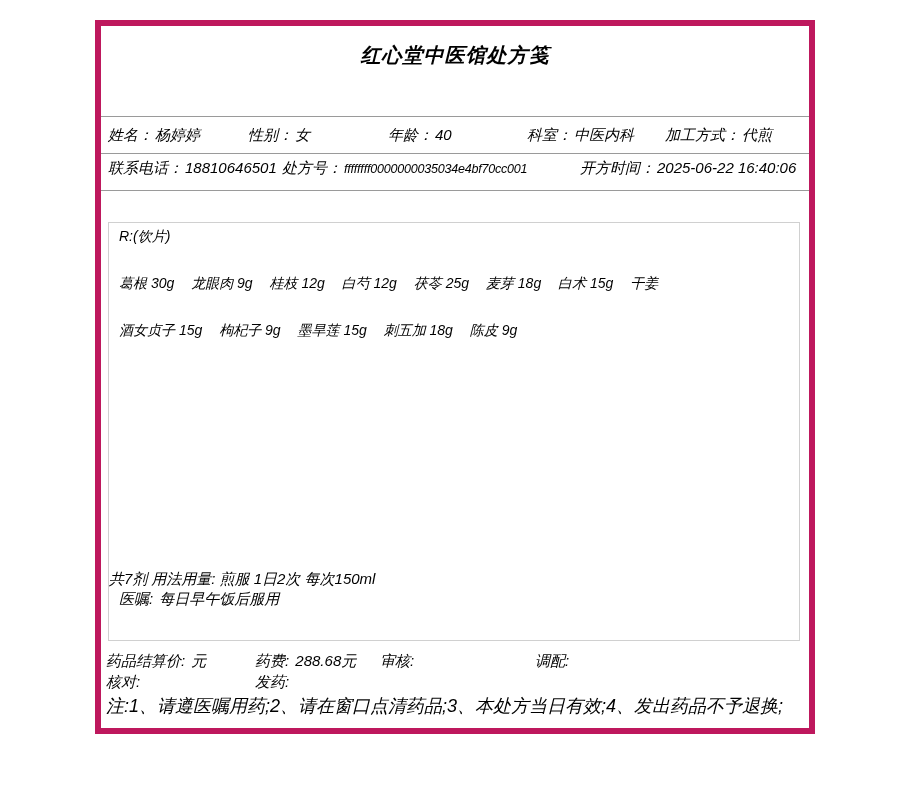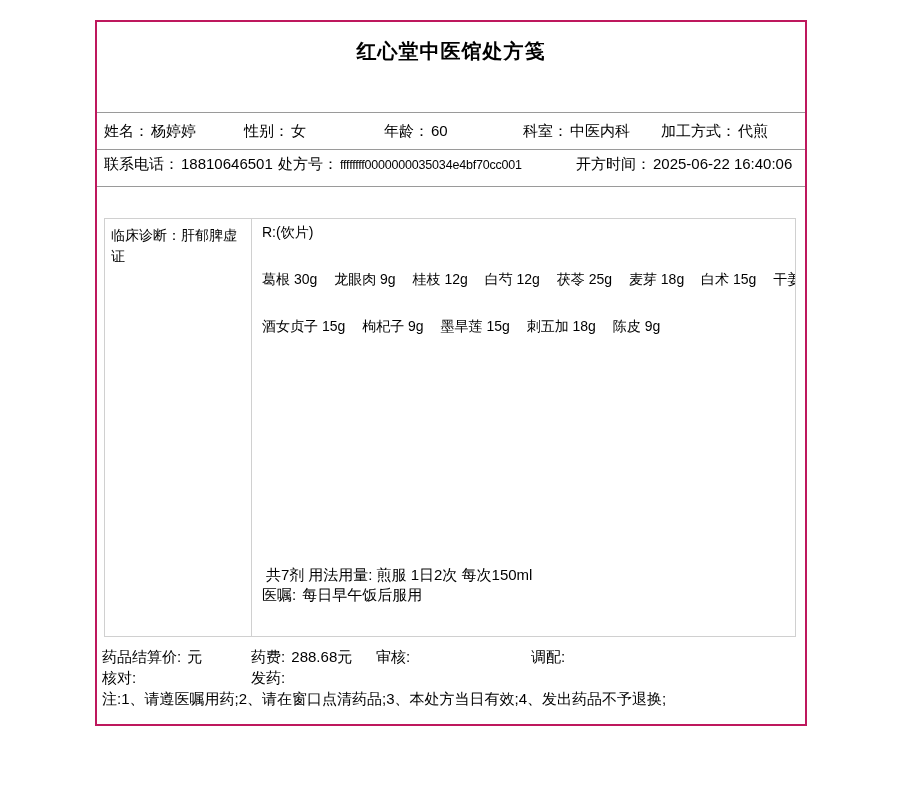--- a/index.html
+++ b/index.html
@@ -3,21 +3,21 @@
 <meta charset="utf-8">
 <style>
   html,body{margin:0;padding:0;}
   body{
     width:900px;height:800px;background:#ffffff;
     font-family:"Liberation Sans",sans-serif;color:#000;
     position:relative;overflow:hidden;
   }
   .page{
     position:absolute;left:95px;top:20px;width:708px;height:702px;
-    border:2px solid #be185d;background:#fff;
+    border:6px solid #be185d;background:#fff;font-style:italic;
   }
   .title{
     position:absolute;left:0;top:16px;width:100%;
     text-align:center;font-size:20px;font-weight:bold;letter-spacing:1px;
   }
   .hline{position:absolute;left:0;width:100%;height:0;border-top:1px solid #9a9a9a;}
   .hline-1{top:90px;}
   .hline-2{top:127px;}
   .hline-3{top:164px;}
   .info-field{position:absolute;font-size:15px;white-space:nowrap;}
@@ -35,60 +35,57 @@
     width:136px;border-right:1px solid #d0d0d0;
     padding:6px 4px 0 6px;box-sizing:content-box;
     font-size:14px;line-height:21px;
   }
   .rx-col{flex:1;position:relative;overflow:hidden;}
   .rx-header{position:absolute;left:10px;top:5px;font-size:14px;}
   .herb-line{position:absolute;left:10px;font-size:14px;white-space:nowrap;}
   .herb-line-1{top:52px;}
   .herb-line-2{top:99px;}
   .herb{display:inline-block;margin-right:13px;white-space:nowrap;}
-  .usage-line{position:absolute;left:14px;top:347px;font-size:15px;white-space:nowrap;}
+  .usage-line{position:absolute;left:0;top:347px;font-size:15px;white-space:nowrap;}
   .usage-line span{margin-right:4px;}
   .doctor-sign{position:absolute;left:360px;top:347px;font-size:15px;white-space:nowrap;}
   .instruction-line{position:absolute;left:10px;top:367px;font-size:15px;white-space:nowrap;}
   .footer-field{position:absolute;font-size:15px;white-space:nowrap;text-align:right;}
   .fr-a .footer-field{top:626px;}
   .fr-b .footer-field{top:647px;}
   .ff-1{left:5px;} .ff-2{left:154px;} .ff-3{left:279px;} .ff-4{left:434px;}
-  .note-line{position:absolute;left:5px;top:668px;font-size:15px;white-space:nowrap;text-align:center;}
+  .note-line{position:absolute;left:5px;top:668px;font-size:18px;white-space:nowrap;text-align:center;}
   .lbl{margin-right:2px;}
 </style>
 </head>
 <body>
 
 <div class="page">
 
   <div class="title">红心堂中医馆处方笺</div>
 
   <div class="hline hline-1"></div>
   <div class="hline hline-2"></div>
   <div class="hline hline-3"></div>
 
   <div class="info-row1">
     <span class="info-field f-name"><span class="lbl">姓名：</span><span>杨婷婷</span></span>
     <span class="info-field f-sex"><span class="lbl">性别：</span><span>女</span></span>
-    <span class="info-field f-age"><span class="lbl">年龄：</span><span>60</span></span>
+    <span class="info-field f-age"><span class="lbl">年龄：</span><span>40</span></span>
     <span class="info-field f-dept"><span class="lbl">科室：</span><span>中医内科</span></span>
     <span class="info-field f-process"><span class="lbl">加工方式：</span><span>代煎</span></span>
   </div>
 
   <div class="info-row2">
     <span class="info-field f-phone"><span class="lbl">联系电话：</span><span>18810646501</span></span>
     <span class="info-field f-rxno"><span class="lbl">处方号：</span><span class="rx-no-value">ffffffff0000000035034e4bf70cc001</span></span>
     <span class="info-field f-time"><span class="lbl">开方时间：</span><span>2025-06-22 16:40:06</span></span>
   </div>
 
   <div class="rx-table">
-    <div class="diag-col">
-      <span>临床诊断：</span><span>肝郁脾虚证</span>
-    </div>
     <div class="rx-col">
       <div class="rx-header">R:(饮片)</div>
 
       <div class="herb-line herb-line-1">
         <span class="herb"><span>葛根</span> <span>30g</span></span>
         <span class="herb"><span>龙眼肉</span> <span>9g</span></span>
         <span class="herb"><span>桂枝</span> <span>12g</span></span>
         <span class="herb"><span>白芍</span> <span>12g</span></span>
         <span class="herb"><span>茯苓</span> <span>25g</span></span>
         <span class="herb"><span>麦芽</span> <span>18g</span></span>

